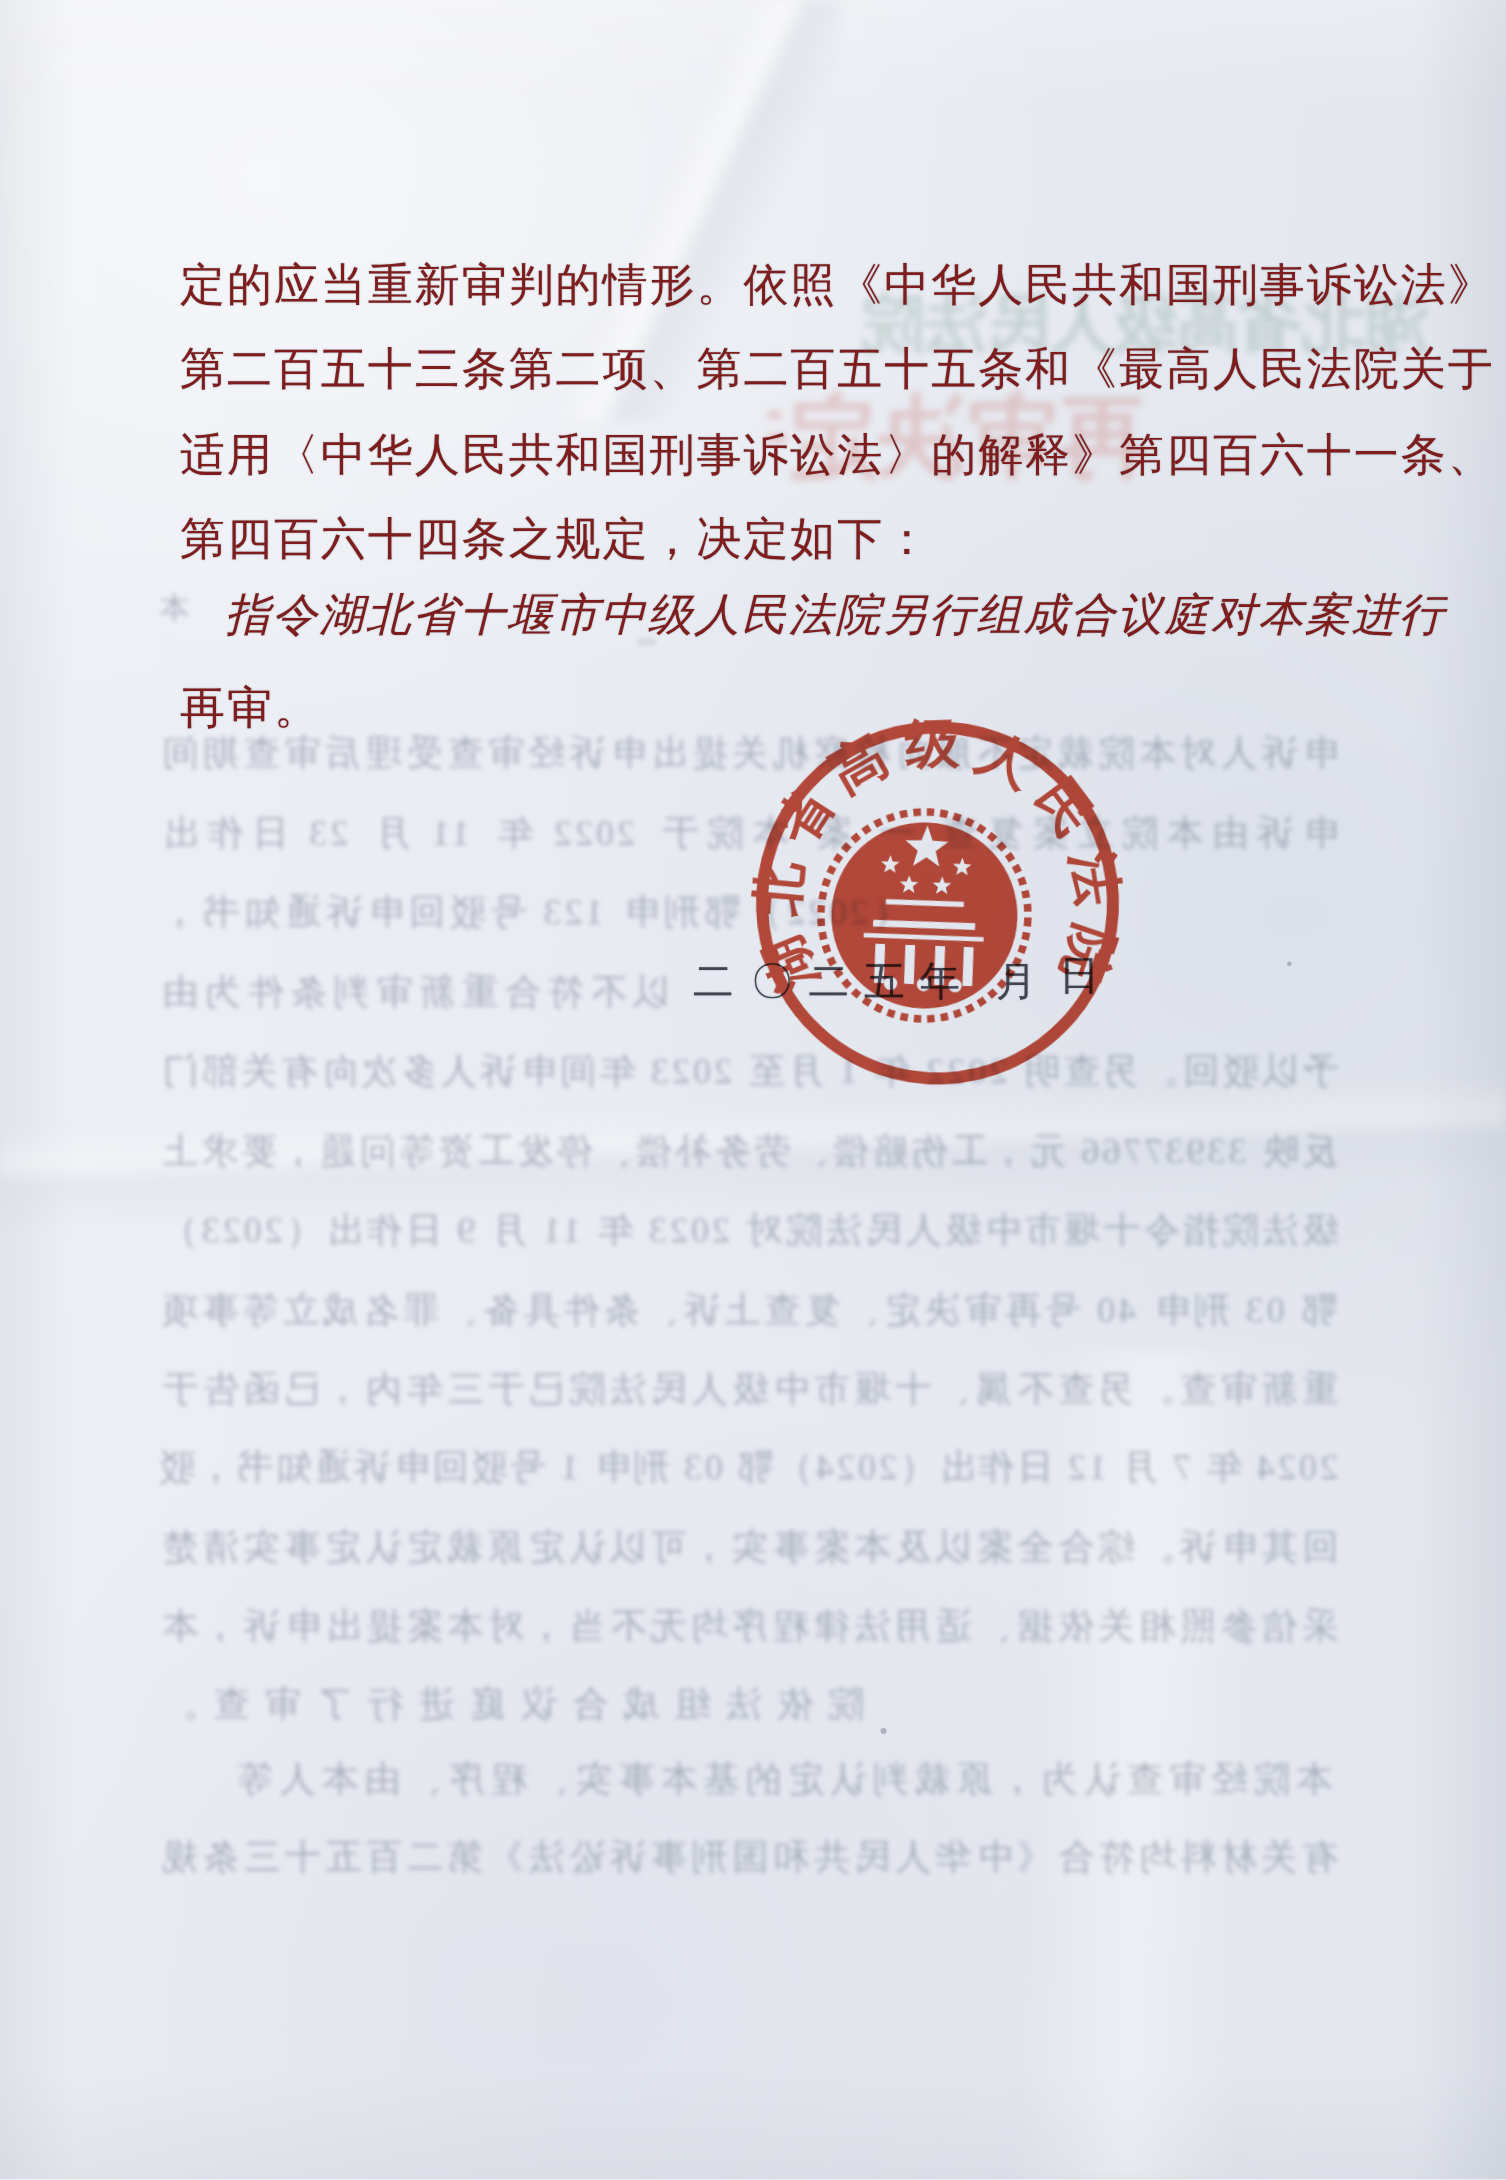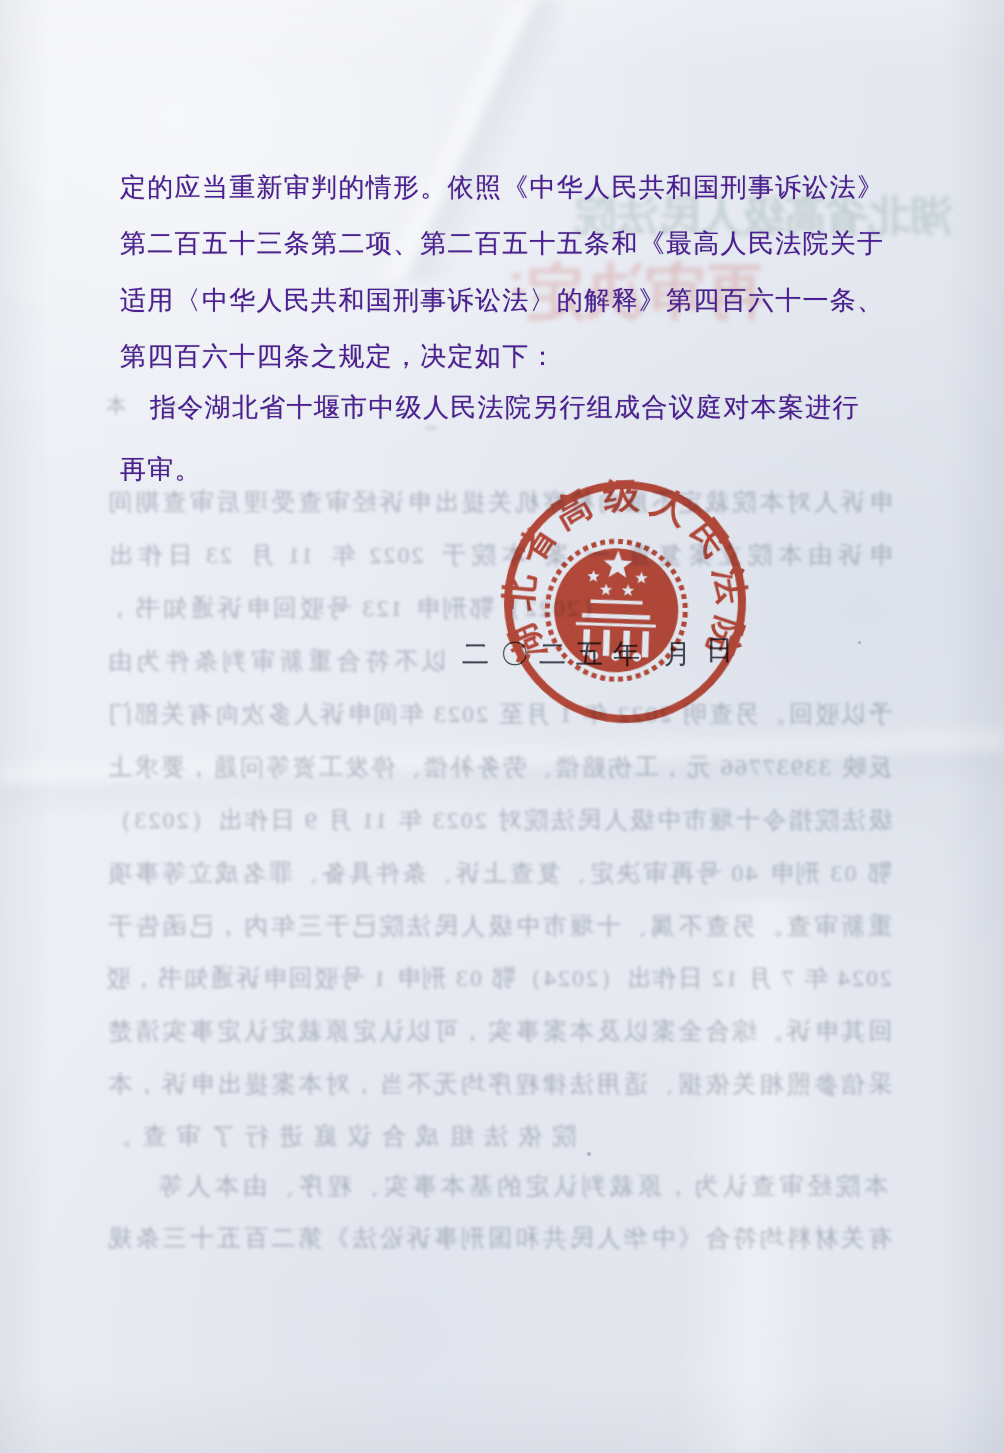--- a/index.html
+++ b/index.html
@@ -25,24 +25,24 @@
     background:linear-gradient(92deg, transparent 20%, rgba(255,255,255,.35) 50%, transparent 80%);}
 
   
   .ghost-line{position:absolute;transform:scaleX(-1);filter:blur(1.4px);
     color:rgba(122,132,152,.55);font-size:24px;letter-spacing:2px;
     white-space:nowrap;overflow:hidden;height:32px;text-align:justify;text-align-last:justify;}
   .ghost-title{position:absolute;transform:scaleX(-1);white-space:nowrap;overflow:hidden;
     text-align:right;font-weight:bold;}
 
   
-  .main-line{position:absolute;left:120px;font-size:26px;letter-spacing:1.3px;
-    color:#4c1d95;white-space:nowrap;text-shadow:0 0 1px rgba(63,68,80,.55);}
+  .main-line{position:absolute;left:120px;font-size:30px;letter-spacing:1.3px;
+    color:#7f1d1d;white-space:nowrap;text-shadow:0 0 1px rgba(63,68,80,.55);}
   .main-line.l1{top:170px;} .main-line.l2{top:226px;} .main-line.l3{top:283px;}
-  .main-line.l4{top:339px;text-align:center;} .main-line.l5{top:390px;left:150px;} .main-line.l6{top:452px;}
+  .main-line.l4{top:339px;text-align:center;} .main-line.l5{top:390px;left:150px;font-style:italic;} .main-line.l6{top:452px;}
 
   
   .date-ch{position:absolute;top:636px;font-size:27px;color:#3f4450;
     text-shadow:0 0 1px rgba(63,68,80,.5);}
   .date-ch.d0{left:462px;} .date-ch.d1{left:501px;} .date-ch.d2{left:539px;}
   .date-ch.d3{left:576px;} .date-ch.d4{left:613px;} .date-ch.d5{left:664px;}
   .date-ch.d6{left:706px;top:632px;}
 
   .seal{position:absolute;left:501px;top:478px;width:248px;height:248px;
     mix-blend-mode:multiply;opacity:.92;filter:blur(.4px);transform:rotate(-2deg);}

